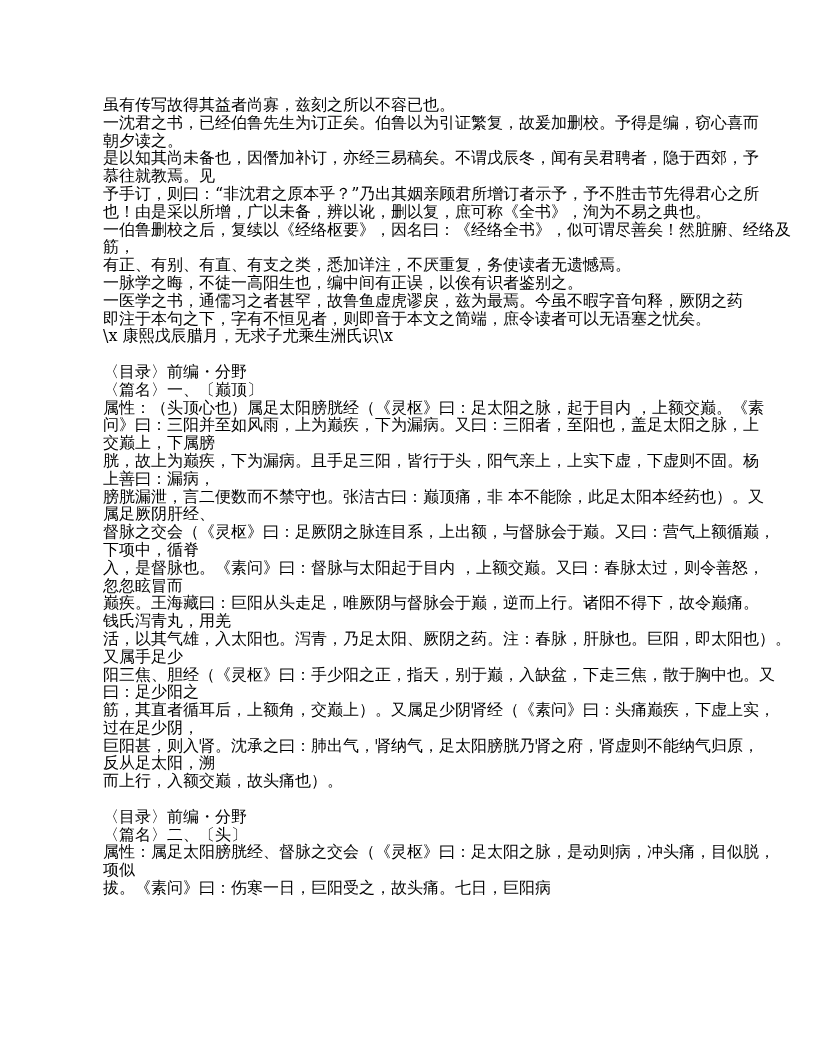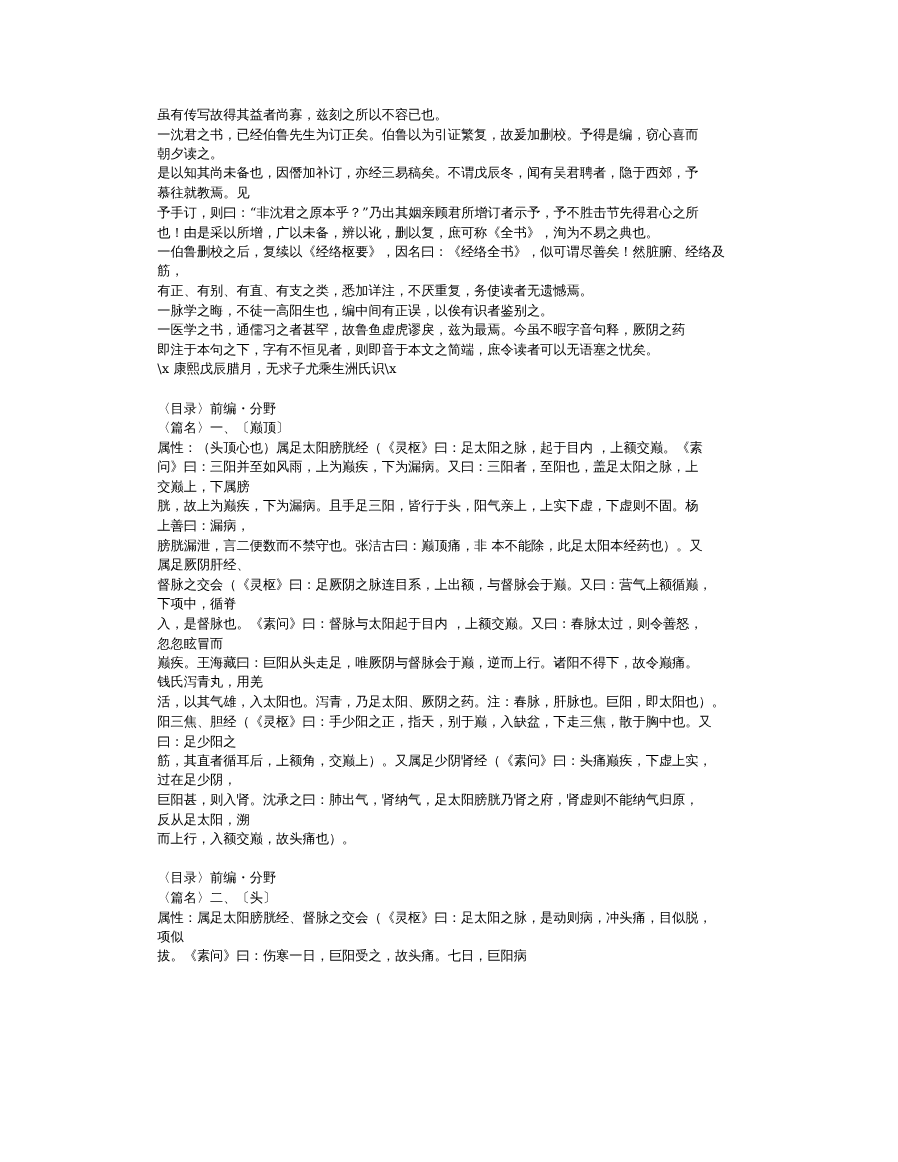--- a/index.html
+++ b/index.html
@@ -15,26 +15,25 @@
       font-family: "DejaVu Serif", "Liberation Serif", serif;
       color: #000000;
     }
     .page {
       position: absolute;
       left: 103px;
       top: 96px;
       width: 615px;
     }
     .line {
-      font-size: 12px;
+      font-size: 16px;
       line-height: 17.8px;
       height: 17.8px;
       white-space: pre;
       overflow: visible;
-      margin-left: 40px;
     }
     .blank {
       height: 17.8px;
     }
   </style>
 </head>
 <body>
 
 <div class="page">
 
@@ -67,20 +66,21 @@
     <div class="line">上善曰：漏病，</div>
     <div class="line">膀胱漏泄，言二便数而不禁守也。张洁古曰：巅顶痛，非 本不能除，此足太阳本经药也）。又</div>
     <div class="line">属足厥阴肝经、</div>
     <div class="line">督脉之交会（《灵枢》曰：足厥阴之脉连目系，上出额，与督脉会于巅。又曰：营气上额循巅，</div>
     <div class="line">下项中，循脊</div>
     <div class="line">入，是督脉也。《素问》曰：督脉与太阳起于目内 ，上额交巅。又曰：春脉太过，则令善怒，</div>
     <div class="line">忽忽眩冒而</div>
     <div class="line">巅疾。王海藏曰：巨阳从头走足，唯厥阴与督脉会于巅，逆而上行。诸阳不得下，故令巅痛。</div>
     <div class="line">钱氏泻青丸，用羌</div>
     <div class="line">活，以其气雄，入太阳也。泻青，乃足太阳、厥阴之药。注：春脉，肝脉也。巨阳，即太阳也）。</div>
+    <div class="line">又属手足少</div>
     <div class="line">阳三焦、胆经（《灵枢》曰：手少阳之正，指天，别于巅，入缺盆，下走三焦，散于胸中也。又</div>
     <div class="line">曰：足少阳之</div>
     <div class="line">筋，其直者循耳后，上额角，交巅上）。又属足少阴肾经（《素问》曰：头痛巅疾，下虚上实，</div>
     <div class="line">过在足少阴，</div>
     <div class="line">巨阳甚，则入肾。沈承之曰：肺出气，肾纳气，足太阳膀胱乃肾之府，肾虚则不能纳气归原，</div>
     <div class="line">反从足太阳，溯</div>
     <div class="line">而上行，入额交巅，故头痛也）。</div>
   </div>
 
   <div class="blank"></div>

